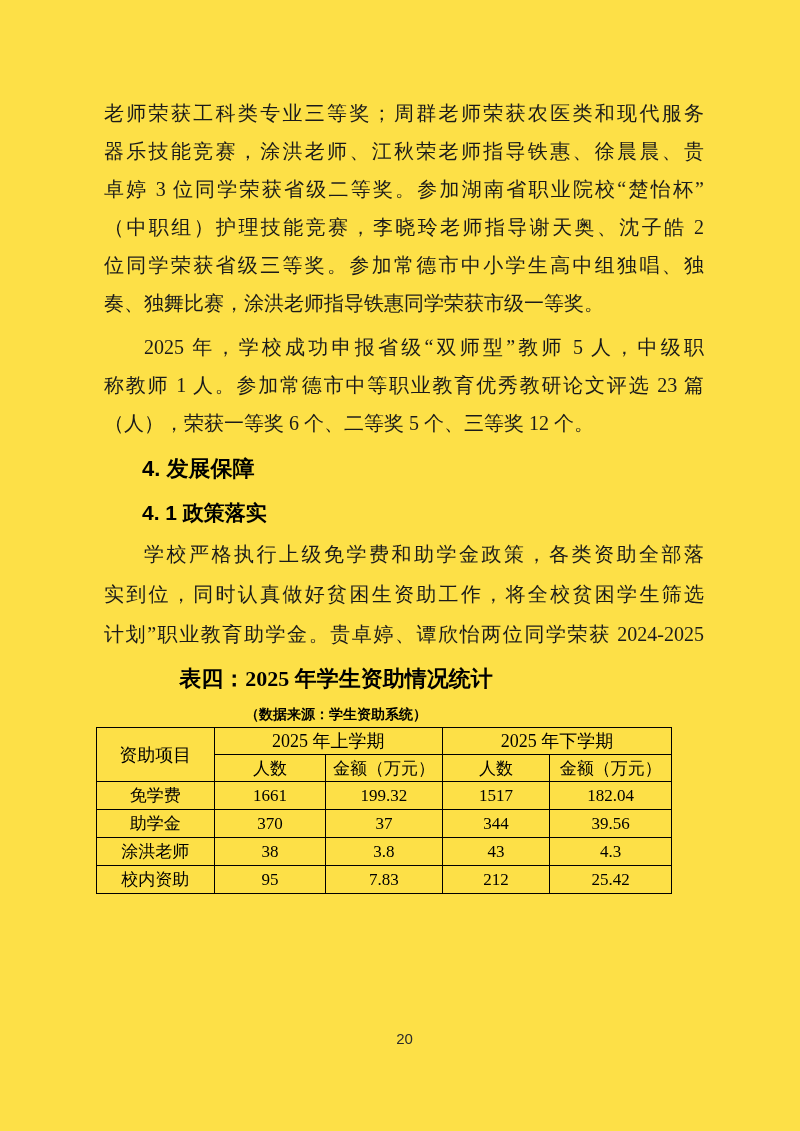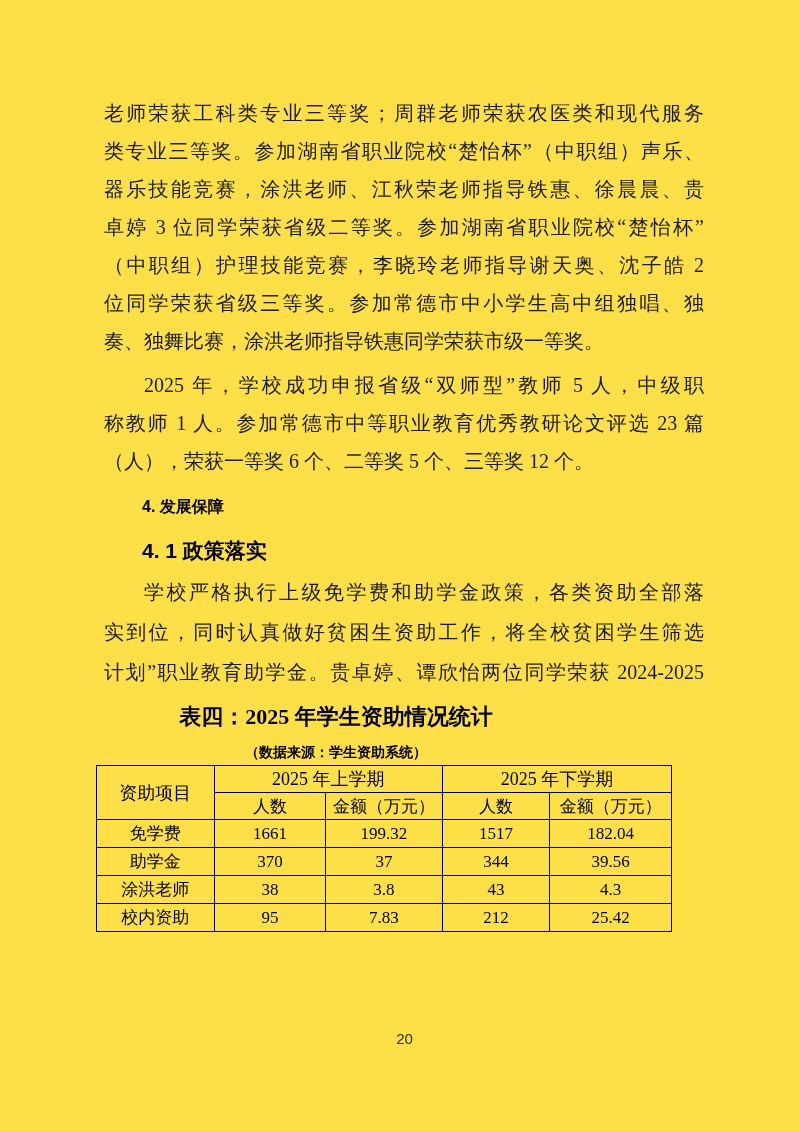--- a/index.html
+++ b/index.html
@@ -35,21 +35,21 @@
   }
   .para .line.indent { text-indent: 40px; }
   .p1 { margin-top: 94px; }
   .p2 { margin-top: 6px; }
   .p3 { margin-top: 6px; line-height: 40px; }
   .p3 .line { line-height: 40px; }
   .heading-1 {
     margin: 12px 0 0 38px;
     font-family: "Liberation Sans", sans-serif;
     font-weight: bold;
-    font-size: 16px;
+    font-size: 22px;
     line-height: 30px;
     color: #000000;
   }
   .heading-2 {
     margin: 14px 0 0 38px;
     font-family: "Liberation Sans", sans-serif;
     font-weight: bold;
     font-size: 21px;
     line-height: 30px;
     color: #000000;
@@ -105,21 +105,20 @@
   }
 </style>
 </head>
 <body>
 
 <div class="page">
   <div class="content">
 
     <div class="para p1">
       <div class="line">老师荣获工科类专业三等奖；周群老师荣获农医类和现代服务</div>
-      <div class="line">类专业三等奖。参加湖南省职业院校“楚怡杯”（中职组）声乐、</div>
       <div class="line">器乐技能竞赛，涂洪老师、江秋荣老师指导铁惠、徐晨晨、贵</div>
       <div class="line">卓婷 3 位同学荣获省级二等奖。参加湖南省职业院校“楚怡杯”</div>
       <div class="line">（中职组）护理技能竞赛，李晓玲老师指导谢天奥、沈子皓 2</div>
       <div class="line">位同学荣获省级三等奖。参加常德市中小学生高中组独唱、独</div>
       <div class="line last">奏、独舞比赛，涂洪老师指导铁惠同学荣获市级一等奖。</div>
     </div>
 
     <div class="para p2">
       <div class="line indent">2025 年，学校成功申报省级“双师型”教师 5 人，中级职</div>
       <div class="line">称教师 1 人。参加常德市中等职业教育优秀教研论文评选 23 篇</div>

